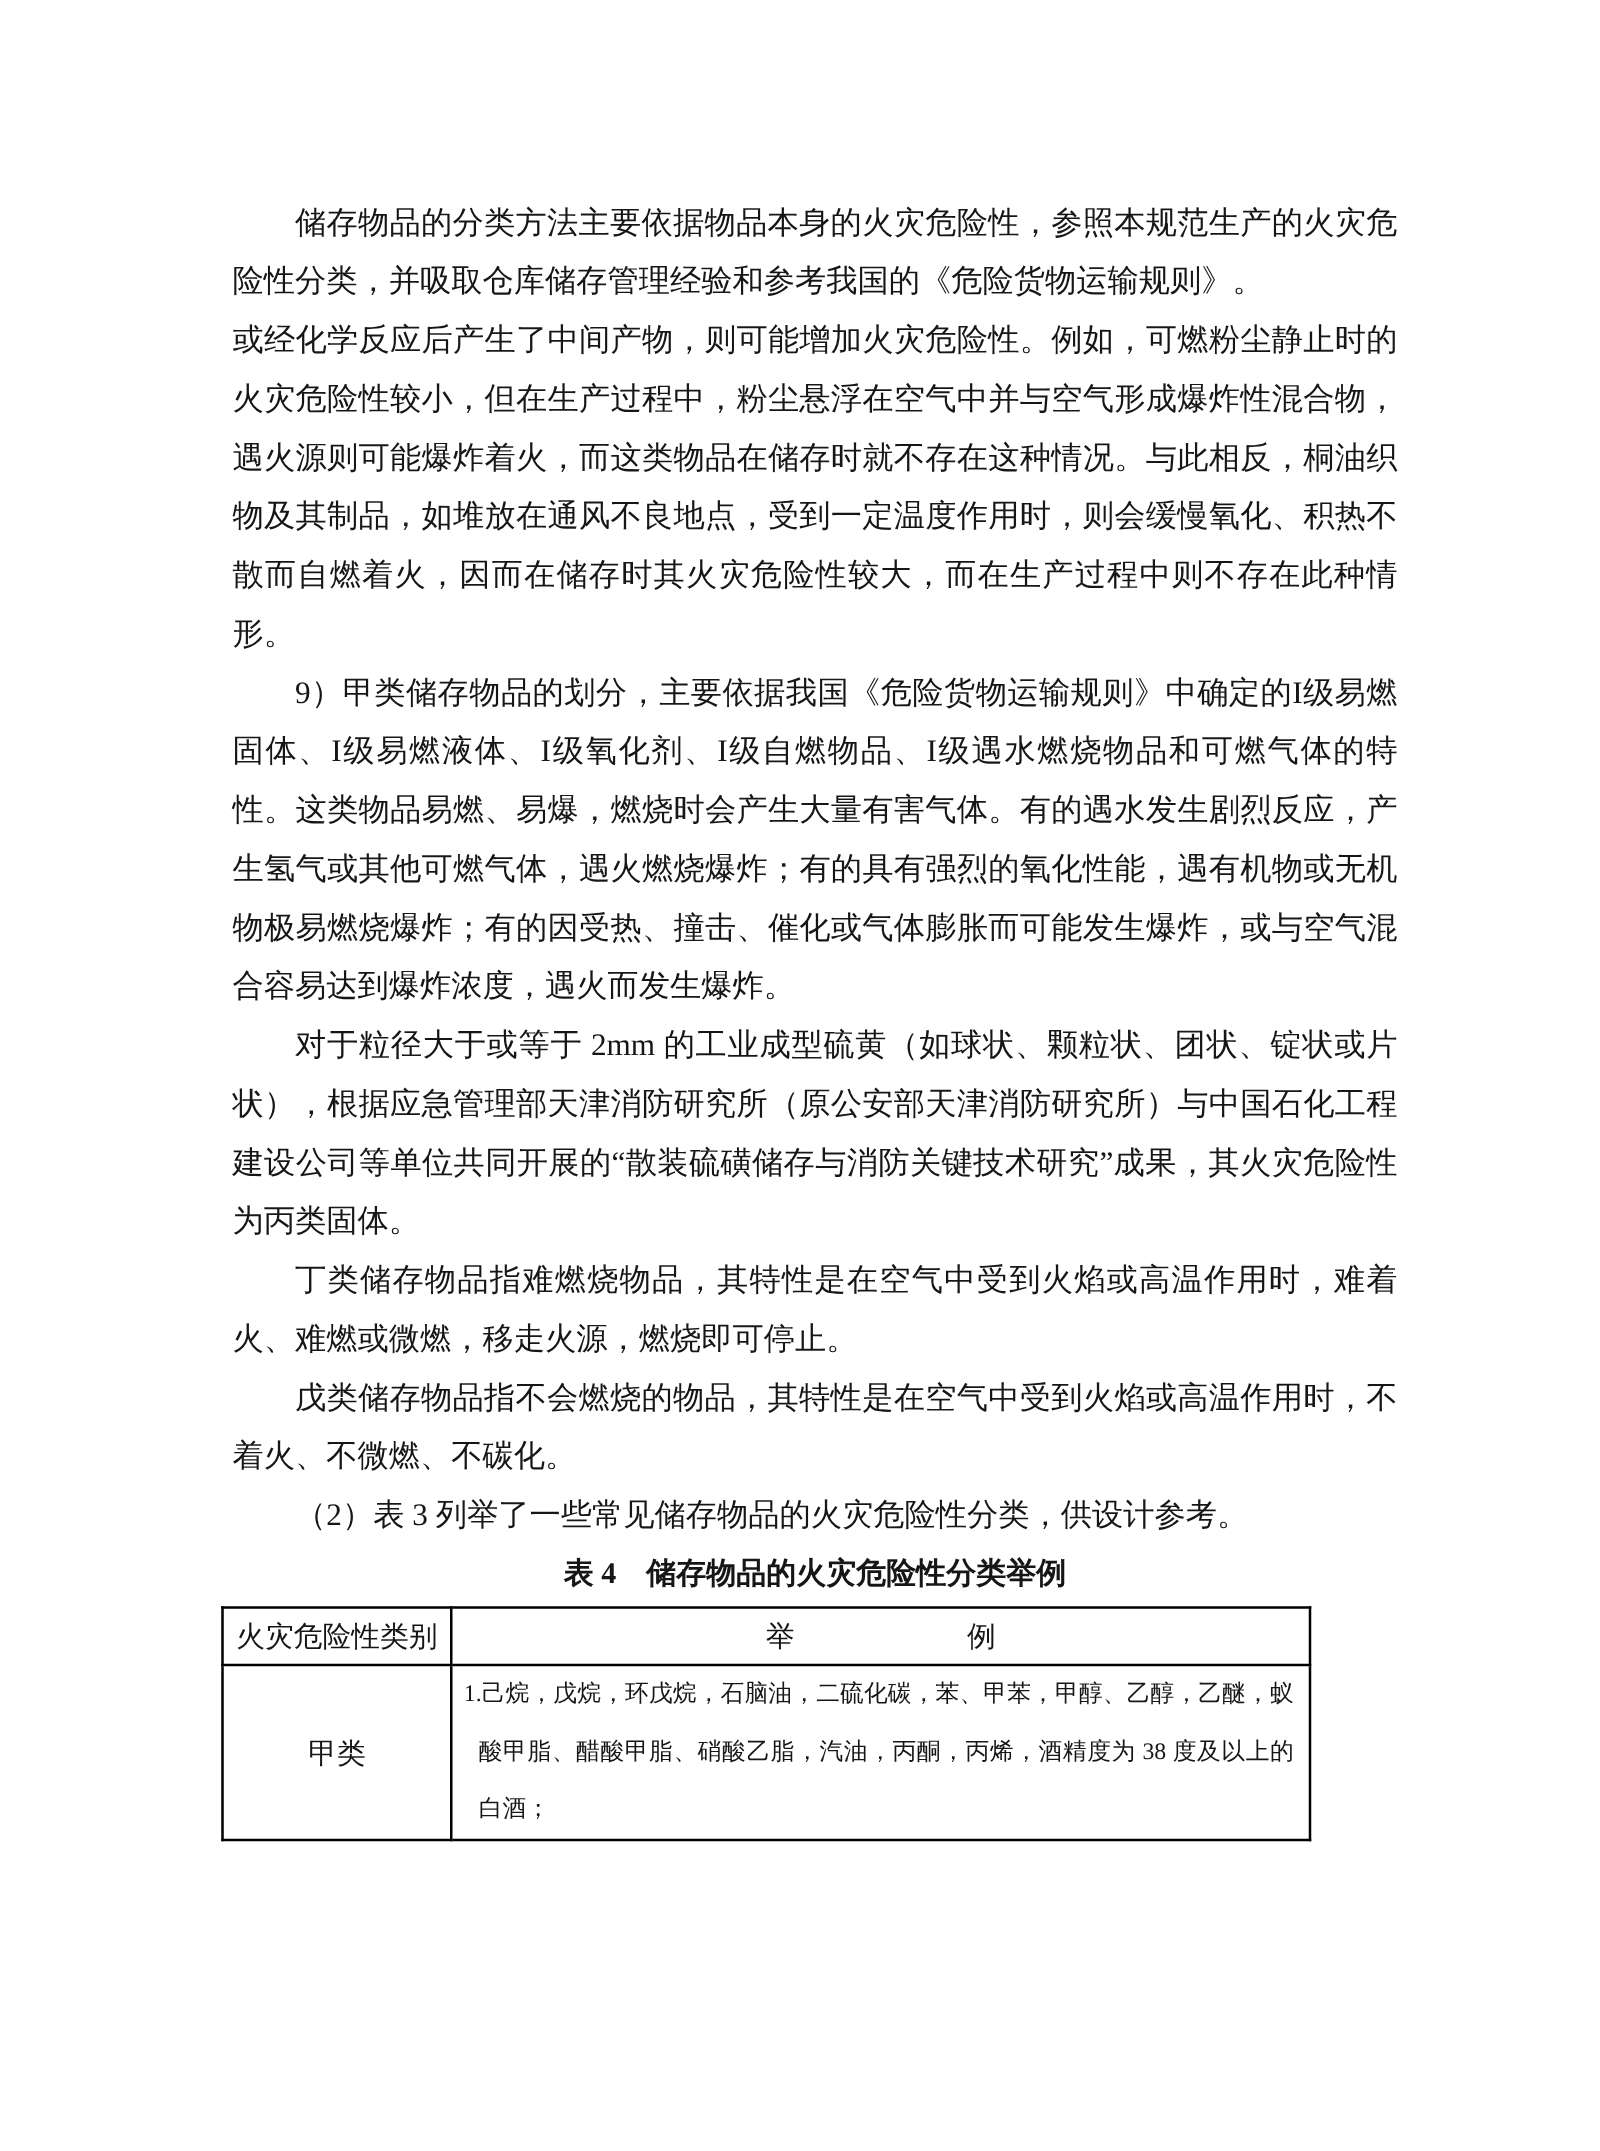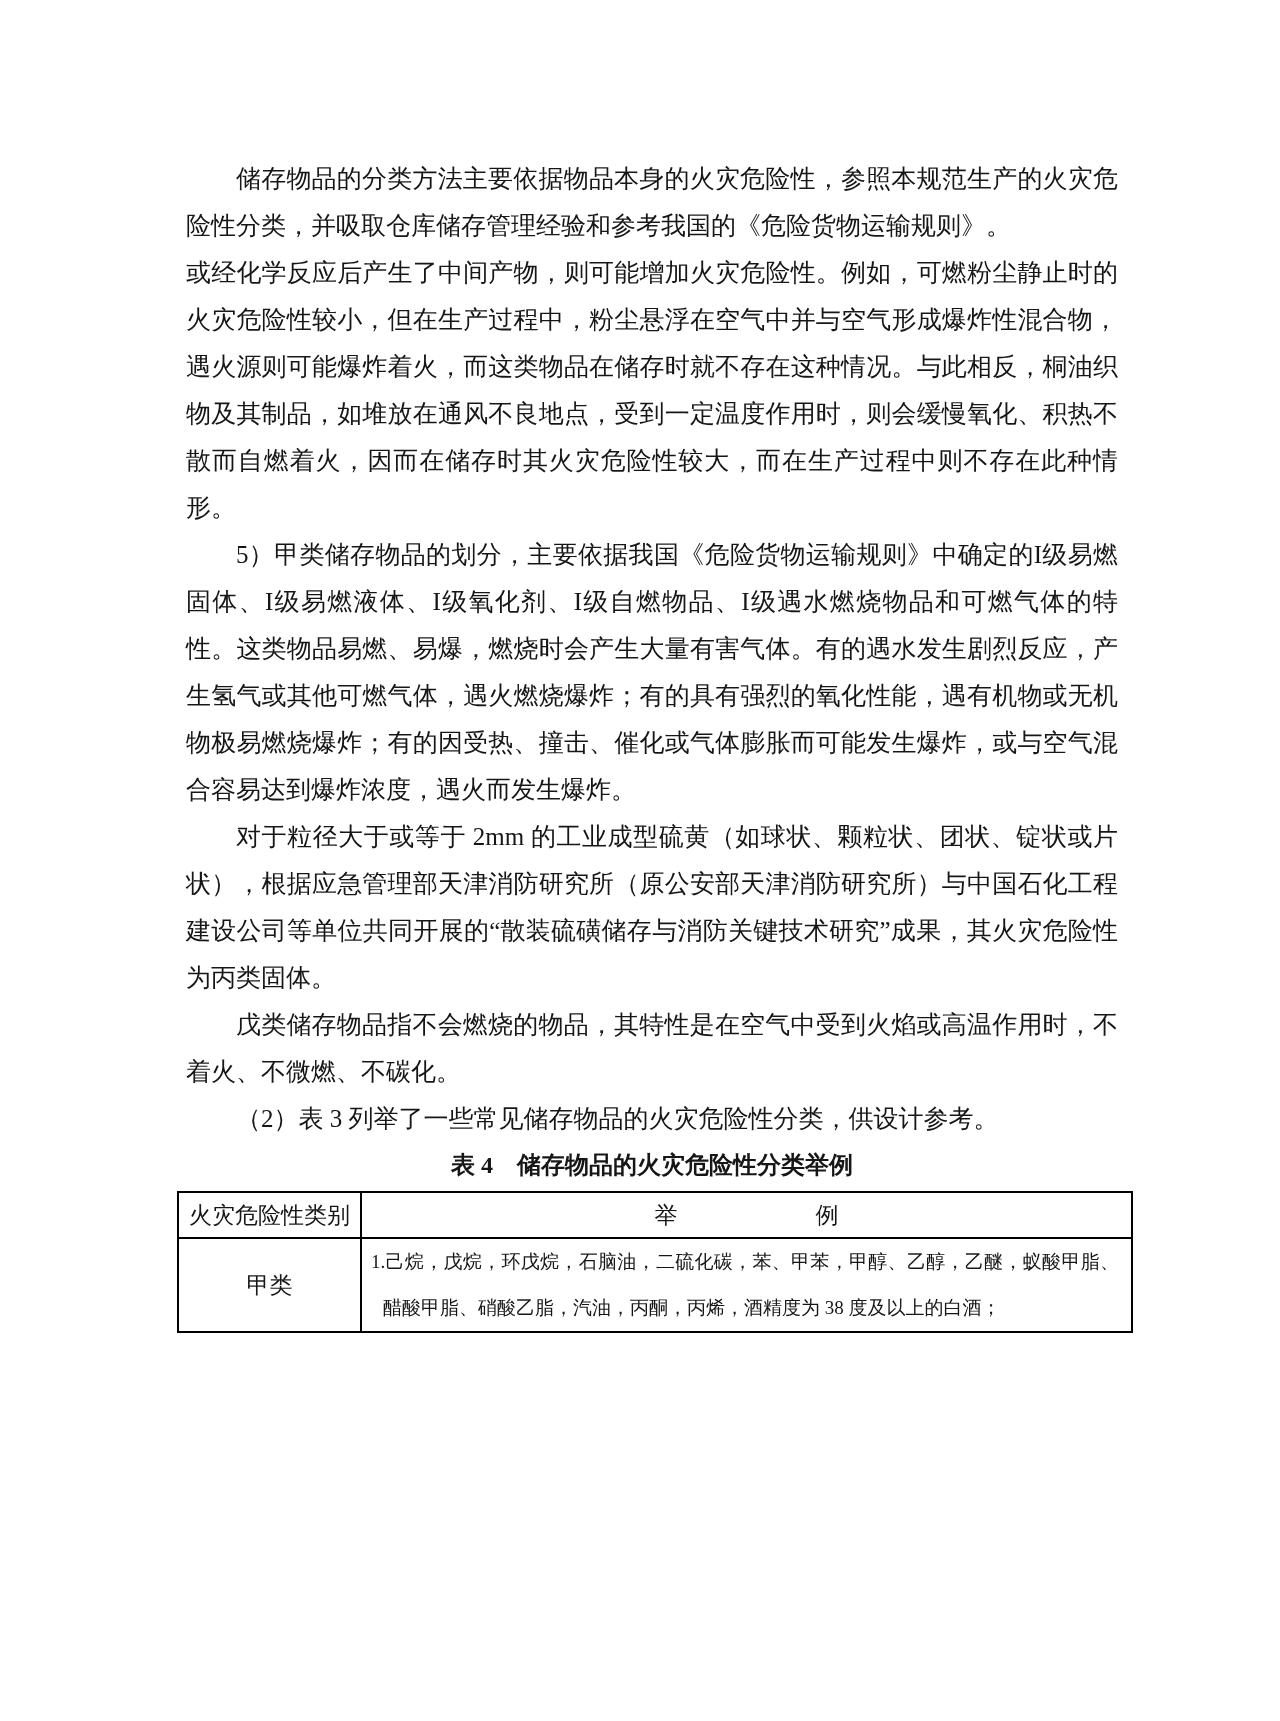--- a/index.html
+++ b/index.html
@@ -40,21 +40,21 @@
   .table-caption {
     margin: 0;
     font-size: 24px;
     font-weight: bold;
     line-height: 47px;
     text-align: center;
   }
   table.classification {
     border-collapse: collapse;
     table-layout: fixed;
-    width: 956px;
+    width: 872px;
     margin-left: -9px;
     margin-top: 2px;
   }
   table.classification th,
   table.classification td {
     border: 2px solid #000000;
     background: #ffffff;
   }
   col.cat-col   { width: 183px; }
   th.header-cat {
@@ -92,22 +92,23 @@
   }
 </style>
 </head>
 <body>
 
 <div class="page">
   <div class="content">
 
     <p class="para">储存物品的分类方法主要依据物品本身的火灾危险性，参照本规范生产的火灾危险性分类，并吸取仓库储存管理经验和参考我国的《危险货物运输规则》。</p>
     <p class="para first">或经化学反应后产生了中间产物，则可能增加火灾危险性。例如，可燃粉尘静止时的火灾危险性较小，但在生产过程中，粉尘悬浮在空气中并与空气形成爆炸性混合物，遇火源则可能爆炸着火，而这类物品在储存时就不存在这种情况。与此相反，桐油织物及其制品，如堆放在通风不良地点，受到一定温度作用时，则会缓慢氧化、积热不散而自燃着火，因而在储存时其火灾危险性较大，而在生产过程中则不存在此种情形。</p>
-    <p class="para">5）甲类储存物品的划分，主要依据我国《危险货物运输规则》中确定的I级易燃固体、I级易燃液体、I级氧化剂、I级自燃物品、I级遇水燃烧物品和可燃气体的特性。这类物品易燃、易爆，燃烧时会产生大量有害气体。有的遇水发生剧烈反应，产生氢气或其他可燃气体，遇火燃烧爆炸；有的具有强烈的氧化性能，遇有机物或无机物极易燃烧爆炸；有的因受热、撞击、催化或气体膨胀而可能发生爆炸，或与空气混合容易达到爆炸浓度，遇火而发生爆炸。</p>
+    <p class="para">9）甲类储存物品的划分，主要依据我国《危险货物运输规则》中确定的I级易燃固体、I级易燃液体、I级氧化剂、I级自燃物品、I级遇水燃烧物品和可燃气体的特性。这类物品易燃、易爆，燃烧时会产生大量有害气体。有的遇水发生剧烈反应，产生氢气或其他可燃气体，遇火燃烧爆炸；有的具有强烈的氧化性能，遇有机物或无机物极易燃烧爆炸；有的因受热、撞击、催化或气体膨胀而可能发生爆炸，或与空气混合容易达到爆炸浓度，遇火而发生爆炸。</p>
     <p class="para">对于粒径大于或等于 2mm 的工业成型硫黄（如球状、颗粒状、团状、锭状或片状），根据应急管理部天津消防研究所（原公安部天津消防研究所）与中国石化工程建设公司等单位共同开展的“散装硫磺储存与消防关键技术研究”成果，其火灾危险性为丙类固体。</p>
+    <p class="para">丁类储存物品指难燃烧物品，其特性是在空气中受到火焰或高温作用时，难着火、难燃或微燃，移走火源，燃烧即可停止。</p>
     <p class="para">戊类储存物品指不会燃烧的物品，其特性是在空气中受到火焰或高温作用时，不着火、不微燃、不碳化。</p>
     <p class="para">（2）表 3 列举了一些常见储存物品的火灾危险性分类，供设计参考。</p>
 
     <p class="table-caption">表 4　储存物品的火灾危险性分类举例</p>
 
     <table class="classification">
       <colgroup>
         <col class="cat-col">
         <col>
       </colgroup>

